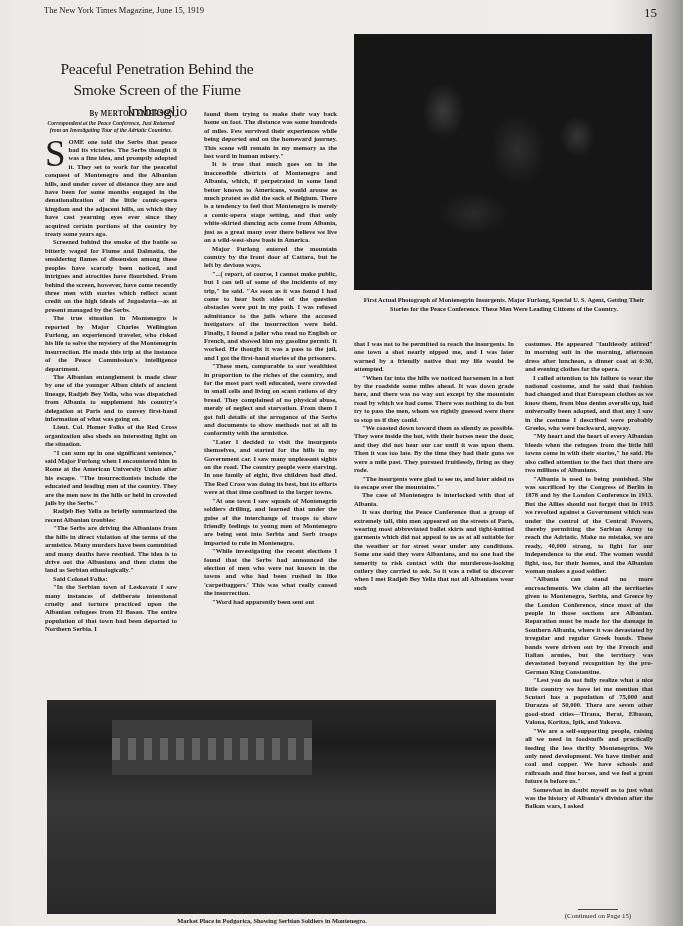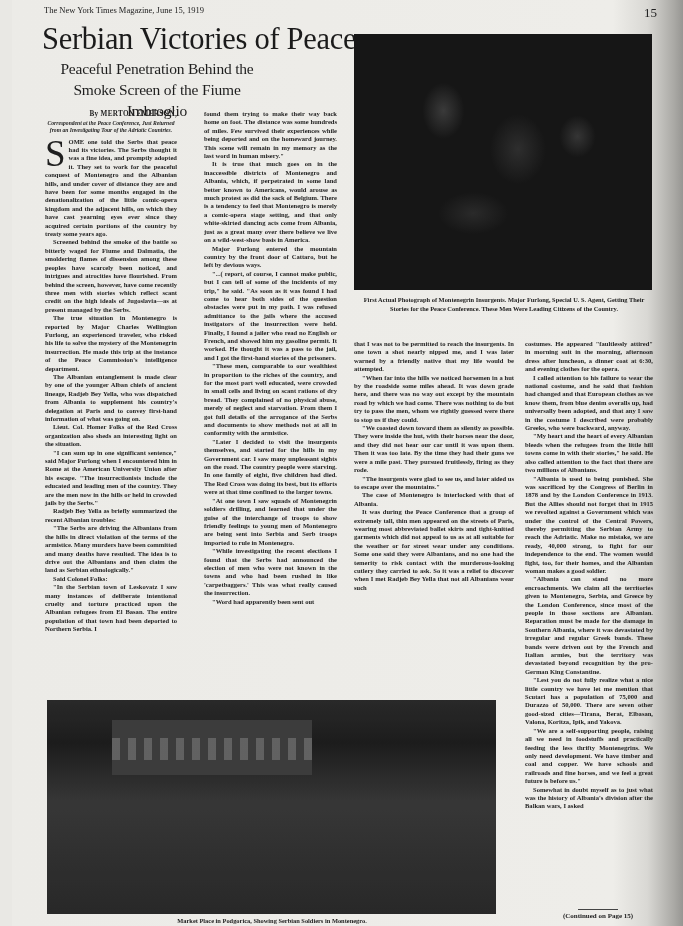--- a/index.html
+++ b/index.html
@@ -73,35 +73,34 @@
   .col2 { left:192px; top:110px; width:133px; }
   .col3 { left:342px; top:340px; width:160px; }
   .col4 { left:513px; top:340px; width:128px; }
   .byline { text-align:right; font-size:7.2px; line-height:9px; margin-bottom:1px; letter-spacing:.3px; }
   .byline-sub { text-align:center; font-size:5.6px; line-height:6.8px; font-style:italic; margin-bottom:4px; }
   .dropcap {
     float:left; font-size:37px; line-height:30px; margin:1px 3px 0 0; font-weight:normal;
   }
   .continued {
     position:absolute; left:536px; top:912px; width:100px; text-align:center;
-    font-size:7px; font-weight:bold; color:#222;
+    font-size:7px; font-weight:normal; color:#222;
   }
   .continued::before {
     content:""; position:absolute; left:30px; top:-3px; width:40px; border-top:1px solid #444;
   }
 </style>
 </head>
 <body>
 
 <div class="page">
 
   <div class="running-head">The New York Times Magazine, June 15, 1919</div>
   <div class="page-number">15</div>
 
-  <h1 class="headline">Serbian Victories of Peace</h1>
   <h2 class="subhead">Peaceful Penetration Behind the Smoke Screen of the Fiume Imbroglio</h2>
 
   <div class="photo photo-top"></div>
   <div class="caption caption-top">First Actual Photograph of Montenegrin Insurgents. Major Furlong, Special U. S. Agent, Getting Their Stories for the Peace Conference. These Men Were Leading Citizens of the Country.</div>
 
   <div class="col col1">
     <div class="byline">By MERTON EMERSON,</div>
     <div class="byline-sub">Correspondent at the Peace Conference, Just Returned from an Investigating Tour of the Adriatic Countries.</div>
     <p class="noindent"><span class="dropcap">S</span><span>OME one told the Serbs that peace had its victories. The Serbs thought it was a fine idea, and promptly adopted it. They set to work for the peaceful conquest of Montenegro and the Albanian hills, and under cover of distance they are and have been for some months engaged in the denationalization of the little comic-opera kingdom and the adjacent hills, on which they have cast yearning eyes ever since they acquired certain portions of the country by treaty some years ago.</span></p>
     <p>Screened behind the smoke of the battle so bitterly waged for Fiume and Dalmatia, the smoldering flames of dissension among these peoples have scarcely been noticed, and intrigues and atrocities have flourished. From behind the screen, however, have come recently three men with stories which reflect scant credit on the high ideals of Jugoslavia—as at present managed by the Serbs.</p>

